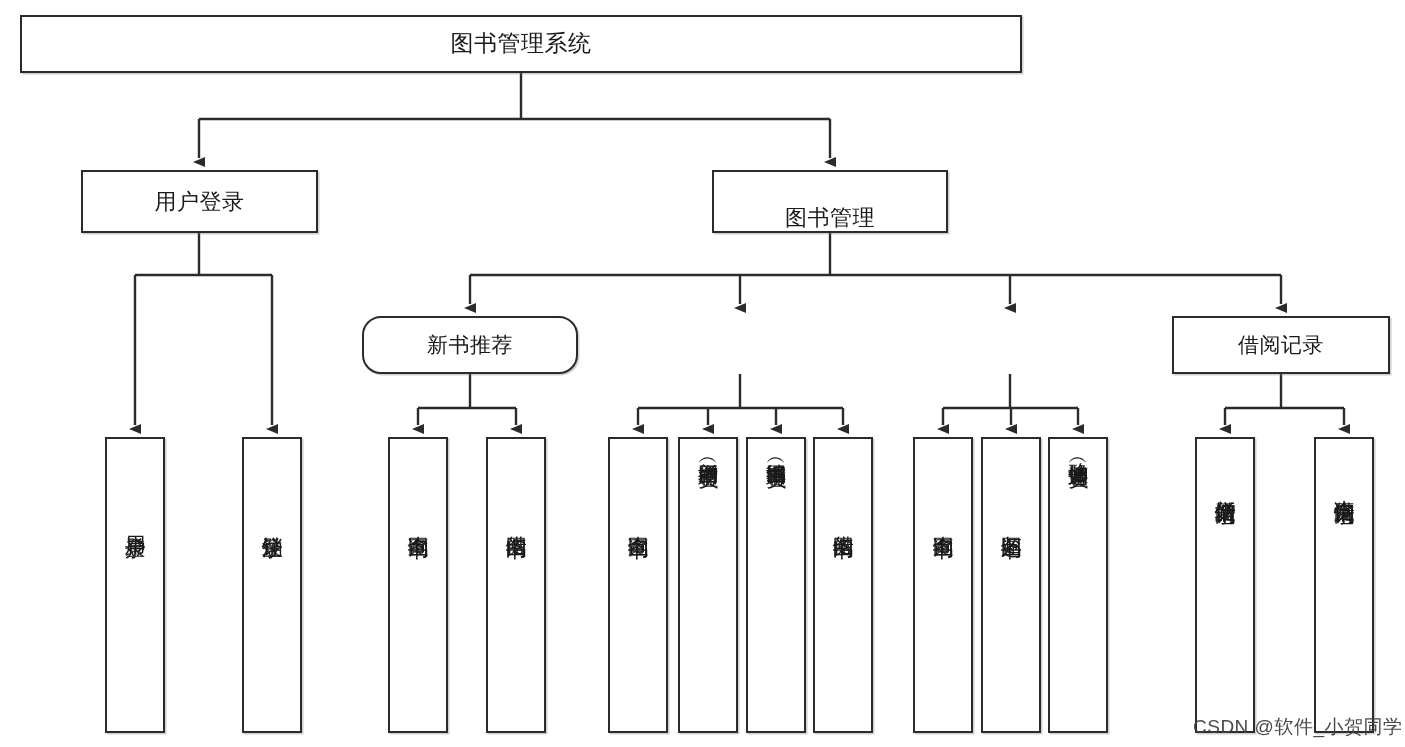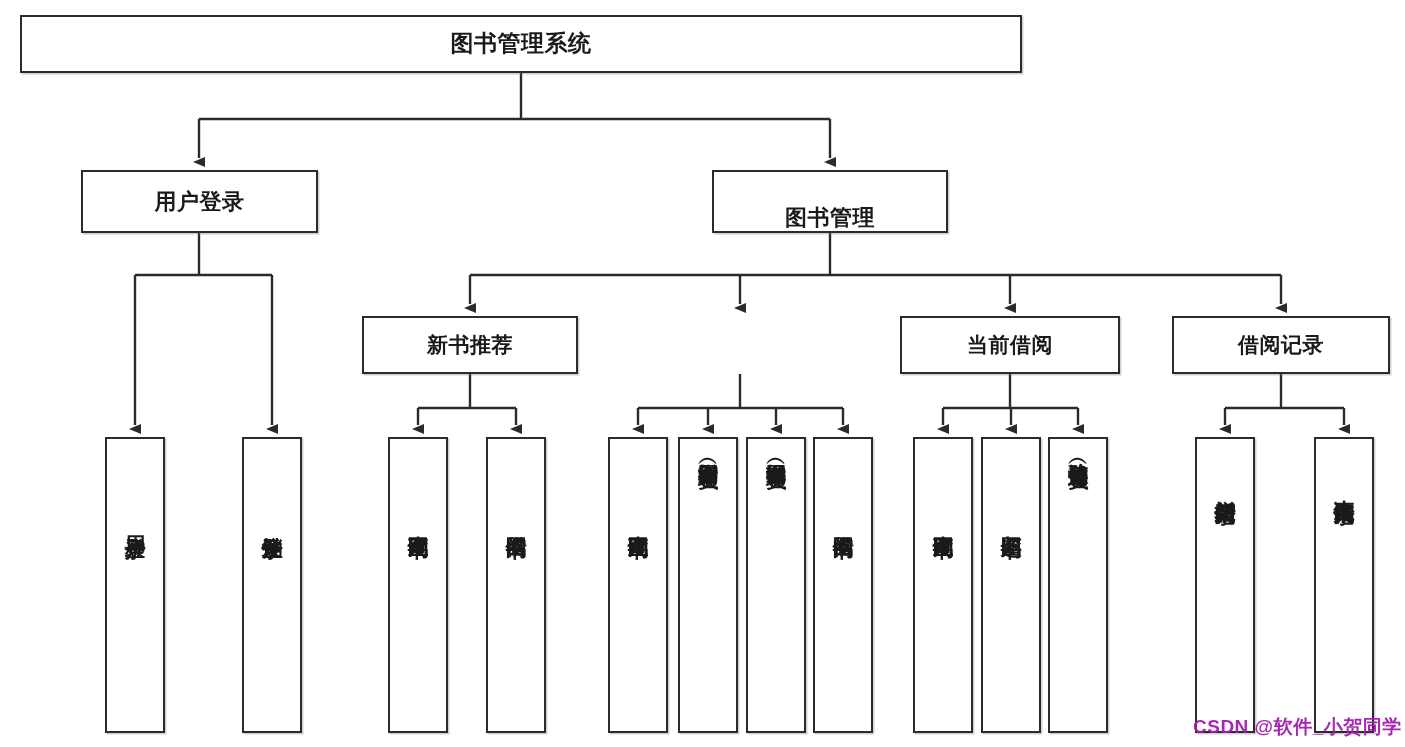--- a/index.html
+++ b/index.html
@@ -9,21 +9,20 @@
   }
   body {
     font-family: "Liberation Sans", "DejaVu Sans", sans-serif;
   }
   #canvas {
     position: relative;
     width: 1405px;
     height: 747px;
     background: #ffffff;
     overflow: hidden;
-    font-weight: bold;
   }
   svg.wires {
     position: absolute;
     left: 0;
     top: 0;
     width: 1405px;
     height: 747px;
     pointer-events: none;
   }
   .node {
@@ -56,21 +55,21 @@
     font-size: 21px;
     line-height: 1.08;
     letter-spacing: 1px;
     white-space: nowrap;
   }
   .node.leaf.tall .label {
     font-size: 20px;
   }
   .watermark {
     position: absolute;
-    color: #a21caf;
+    color: #404040;
     font-size: 19px;
     white-space: nowrap;
     letter-spacing: 0.5px;
     opacity: 0.95;
   }
 </style>
 </head>
 <body>
 
 <div id="canvas">
@@ -129,25 +128,22 @@
     <span class="label">图书管理系统</span>
   </div>
 
   <div class="node level1" style="left:81px; top:170px; width:237px; height:63px;">
     <span class="label">用户登录</span>
   </div>
   <div class="node level1" style="left:712px; top:170px; width:236px; height:63px;align-items:flex-end;">
     <span class="label">图书管理</span>
   </div>
 
-  <div class="node level2" style="left:362px; top:316px; width:216px; height:58px;">
+  <div class="node level2" style="left:362px; top:316px; width:216px; height:58px;border-radius:19px;">
     <span class="label">新书推荐</span>
-  </div>
-  <div class="node level2" style="left:900px; top:316px; width:220px; height:58px;">
-    <span class="label">当前借阅</span>
   </div>
   <div class="node level2" style="left:1172px; top:316px; width:218px; height:58px;">
     <span class="label">借阅记录</span>
   </div>
 
   <div class="node leaf" style="left:105px; top:437px; width:60px; height:296px; padding-top:80px;">
     <span class="label">用户登录</span>
   </div>
   <div class="node leaf" style="left:242px; top:437px; width:60px; height:296px; padding-top:80px;">
     <span class="label">注销登录</span>

